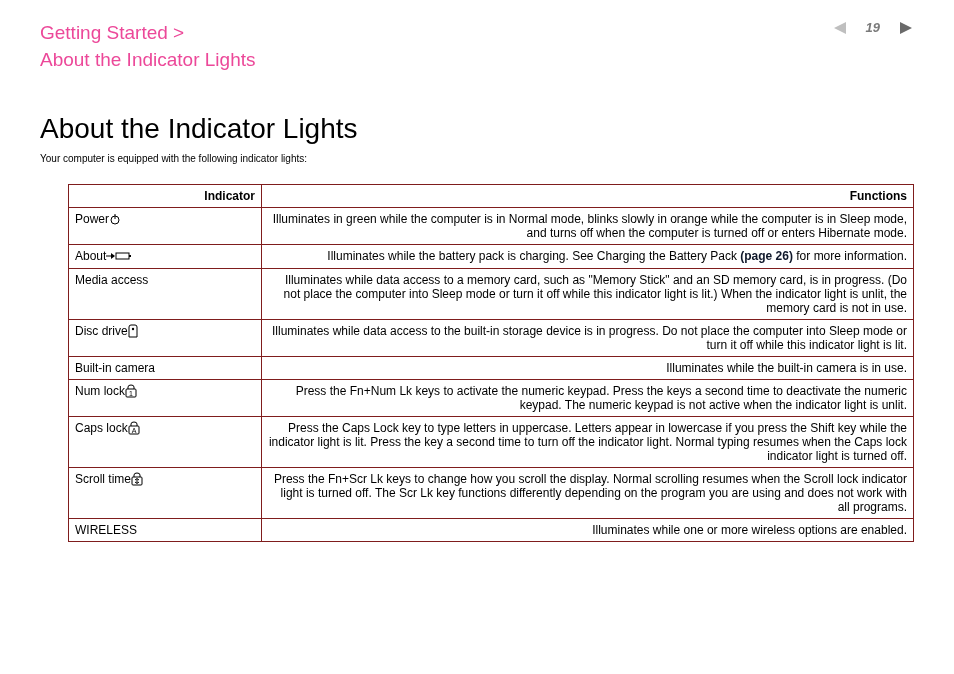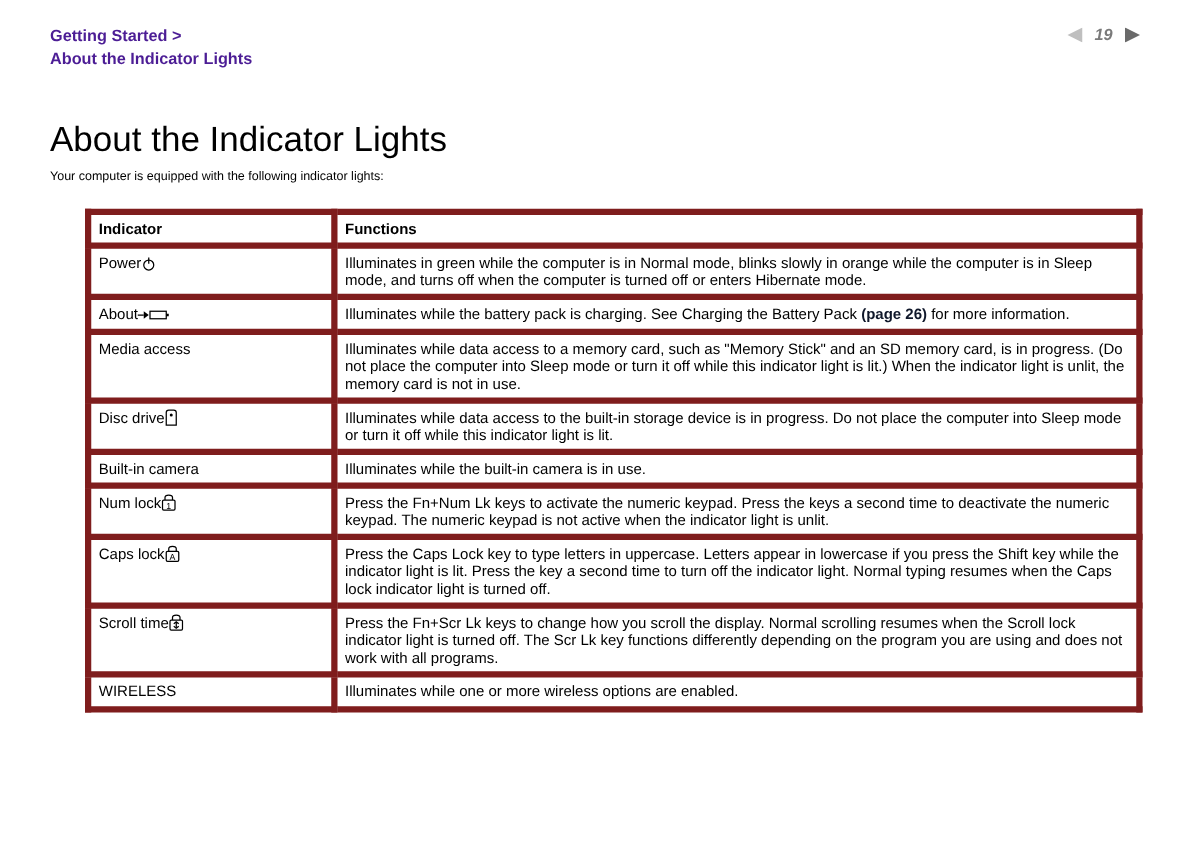--- a/index.html
+++ b/index.html
@@ -17,31 +17,31 @@
     height: 674px;
     box-sizing: border-box;
     padding: 20px 40px 40px 40px;
   }
   .header-row {
     display: flex;
     justify-content: space-between;
     align-items: flex-start;
   }
   .breadcrumb {
-    font-size: 13px;
-    font-weight: bold;
-    color: #4c1d95;
+    font-size: 19px;
+    font-weight: normal;
+    color: #ec4899;
     line-height: 1.4;
   }
   .breadcrumb .line1 { display: block; }
   .breadcrumb .line2 { display: block; }
   .pager {
     display: flex;
     align-items: center;
-    gap: 10px;
+    gap: 20px;
     font-size: 13px;
     color: #7a7a7a;
   }
   .pager .num {
     font-weight: bold;
     font-style: italic;
     color: #7a7a7a;
   }
   .pager .arrow {
     display: inline-flex;
@@ -57,24 +57,24 @@
     font-size: 10px;
     margin: 0 0 20px 0;
   }
   table.indicators {
     border-collapse: collapse;
     width: 846px;
     margin-left: 28px;
     font-size: 12px;
   }
   table.indicators th, table.indicators td {
-    border: 5px solid #7f1d1d;
+    border: 1px solid #7f1d1d;
     padding: 4px 6px;
     vertical-align: top;
-    text-align: left;
+    text-align: right;
   }
   table.indicators th {
     font-weight: bold;
   }
   .col-indicator { width: 180px; }
   .ind-cell {
     display: flex;
     align-items: center;
     gap: 0;
     line-height: 1.2;

